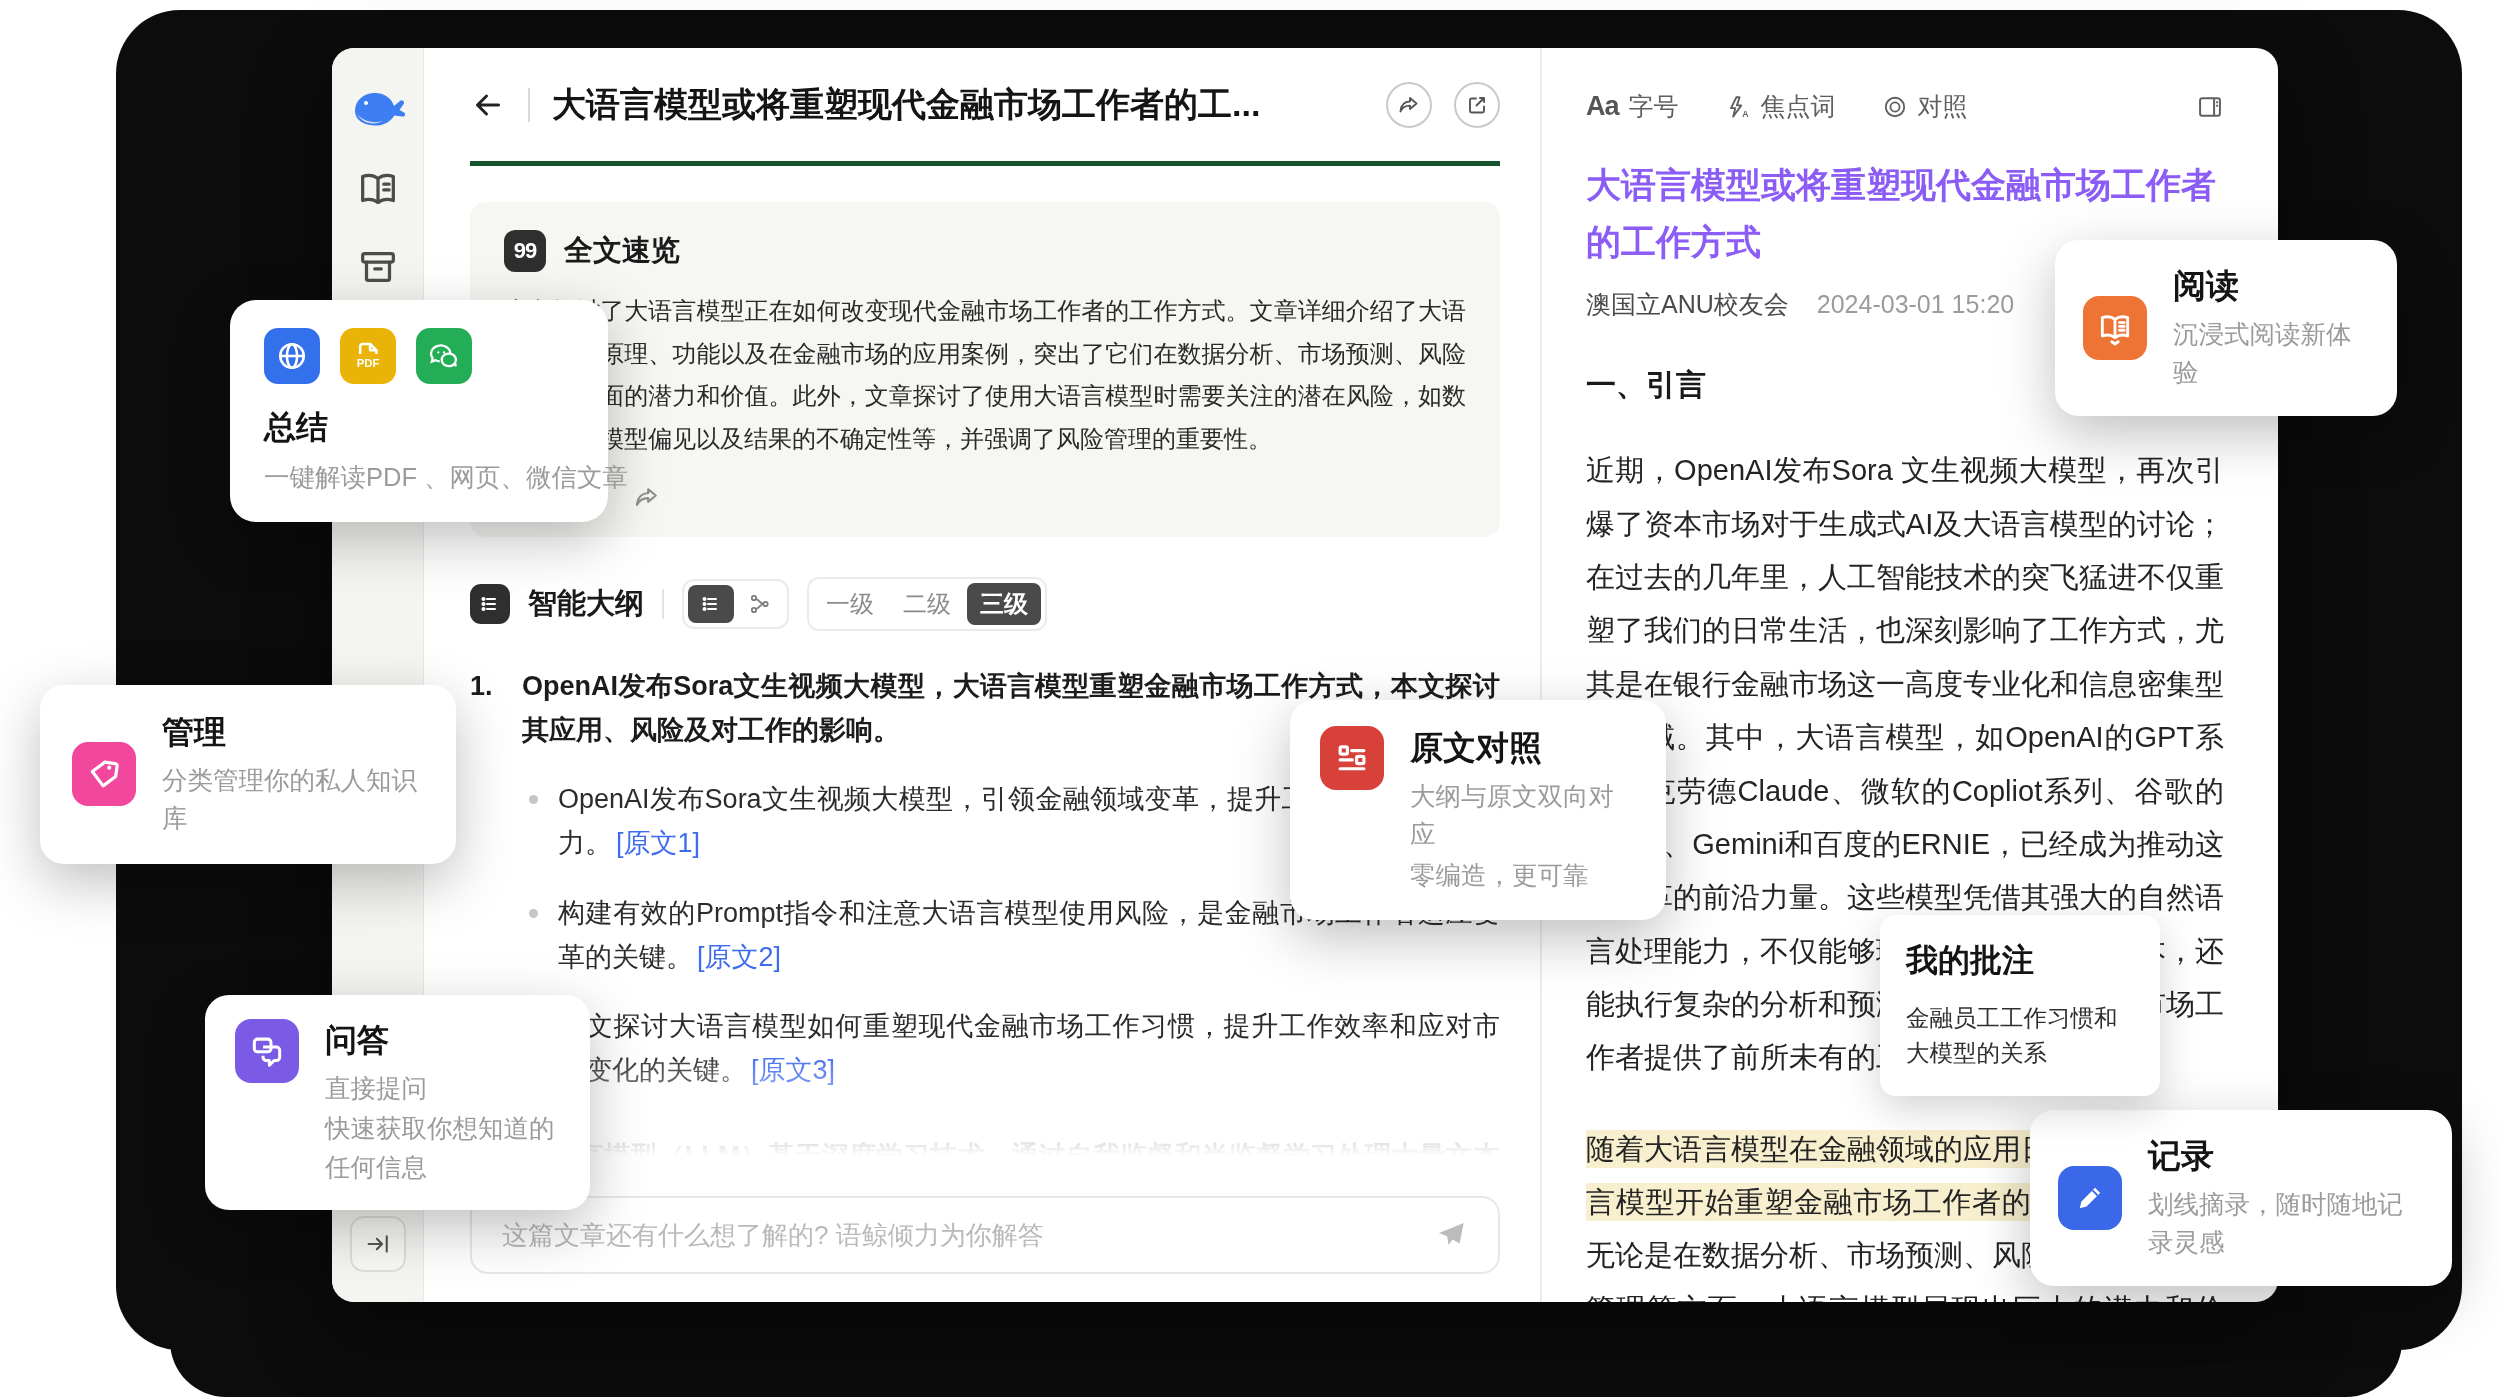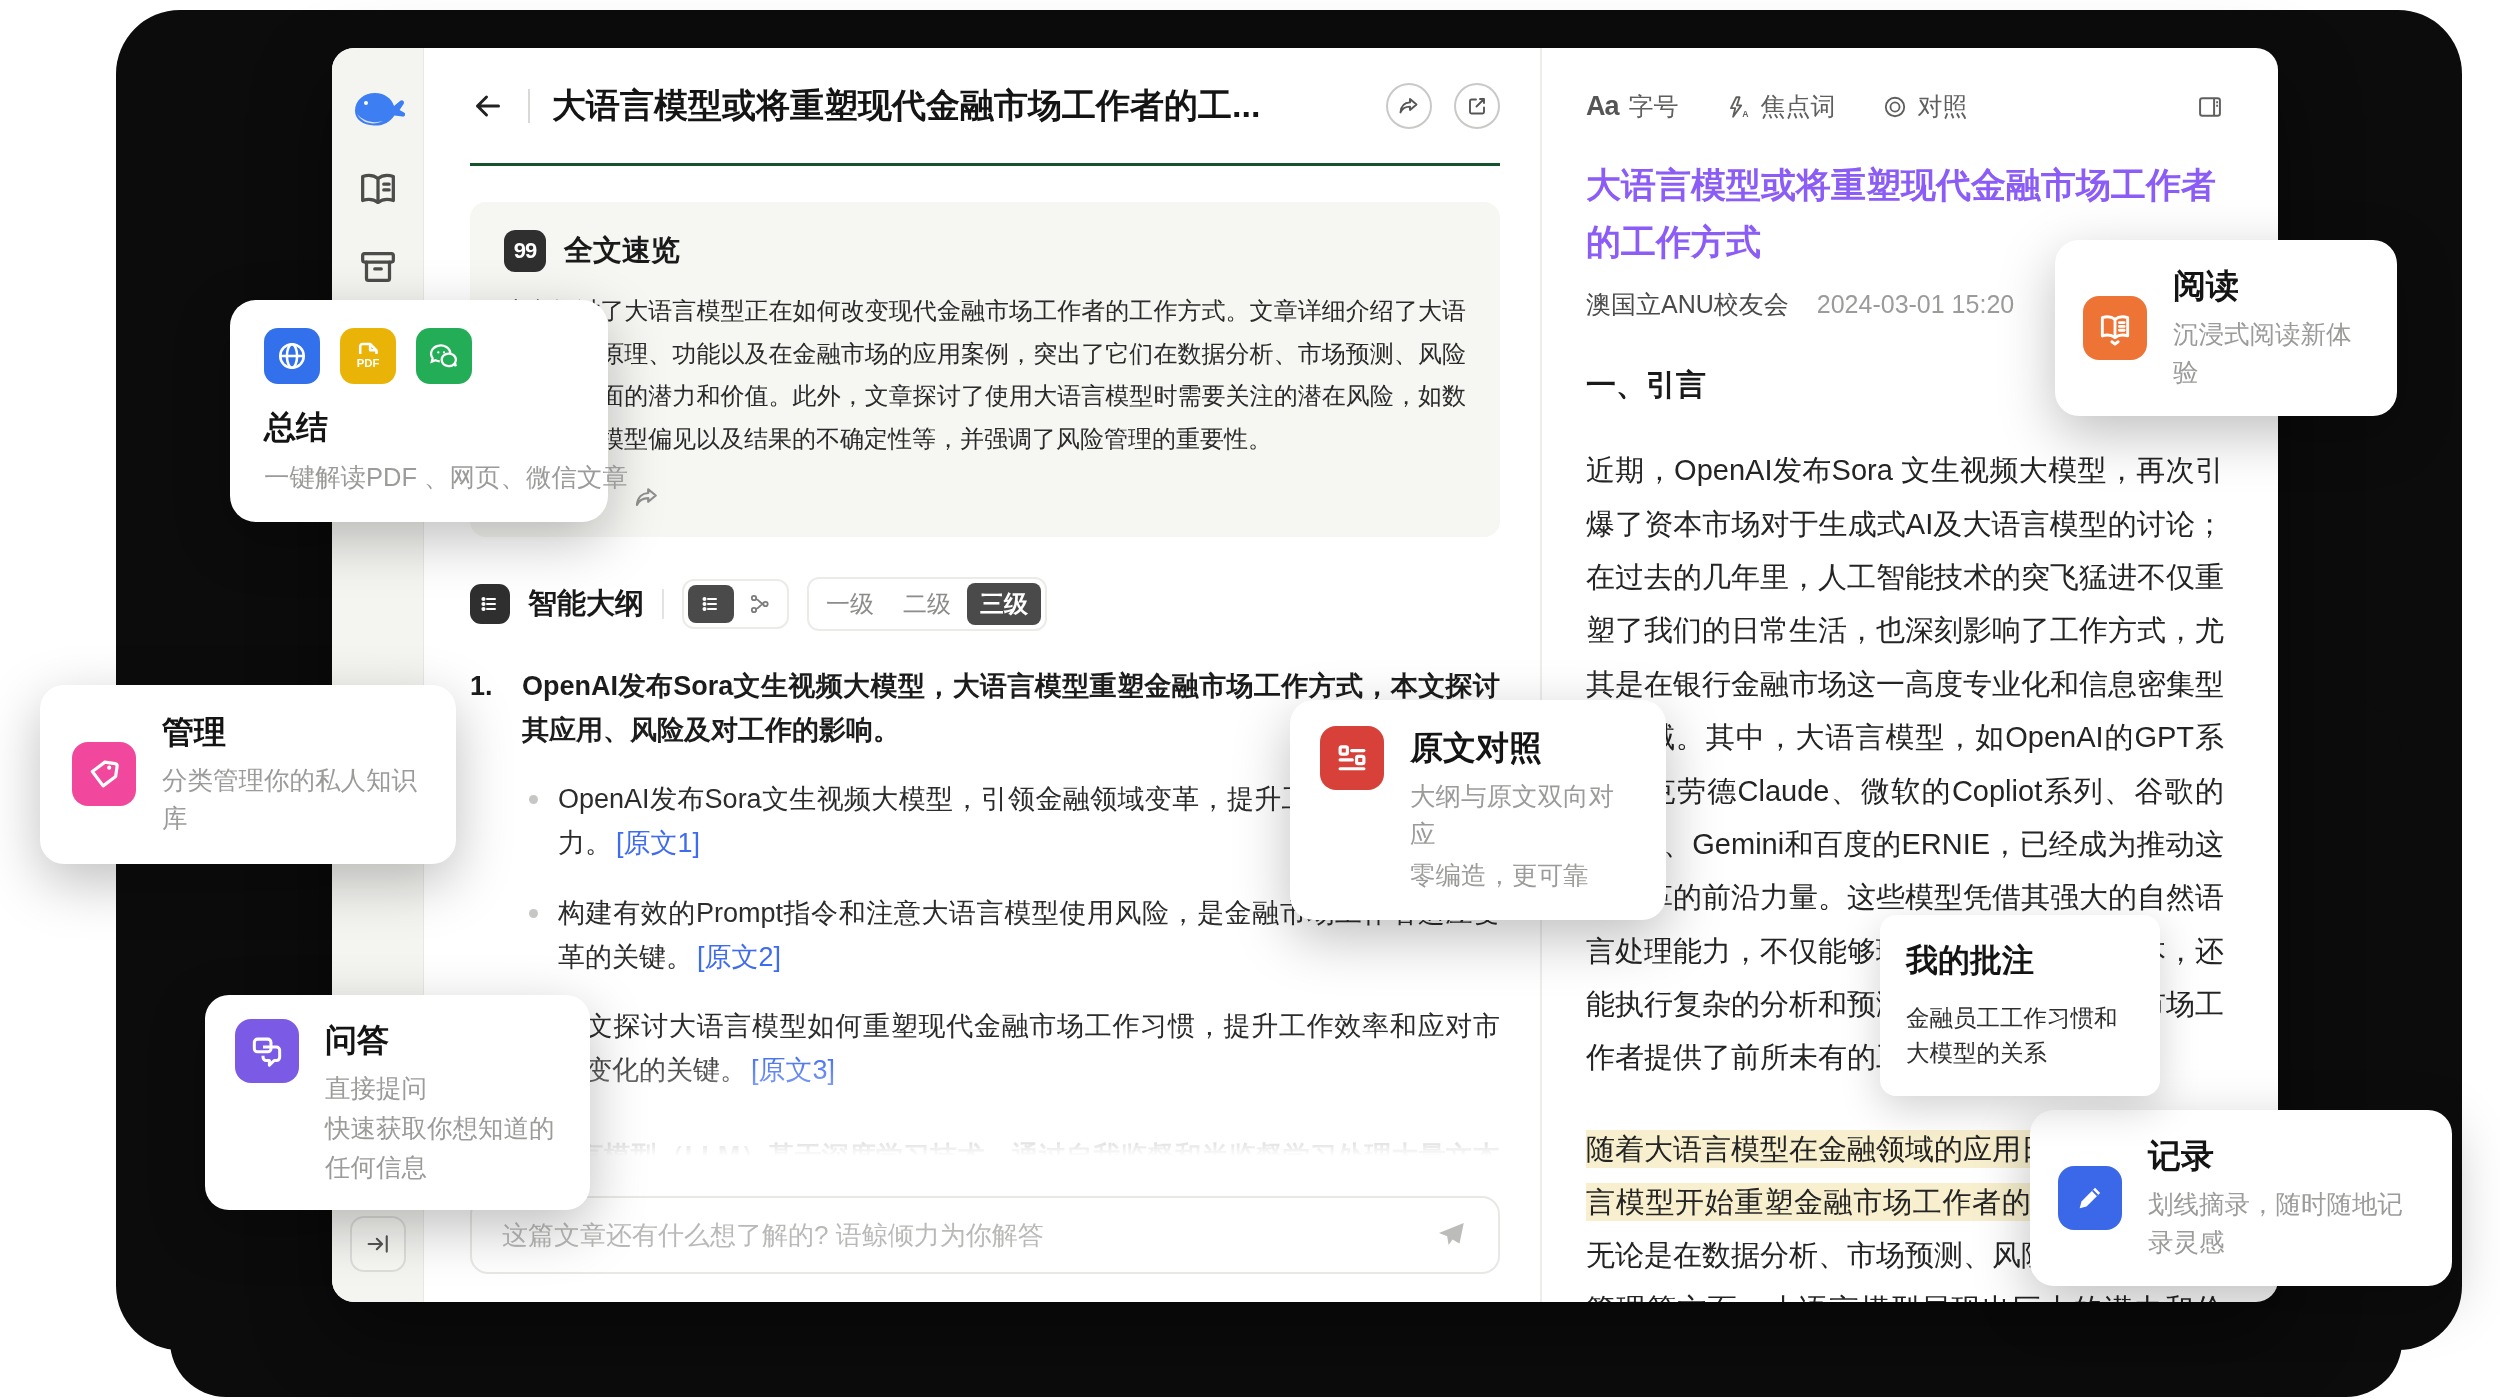--- a/index.html
+++ b/index.html
@@ -15,21 +15,21 @@
             border-radius:22px; display:flex; overflow:hidden; box-shadow:0 30px 80px rgba(0,0,0,.45); }
 
   
   .sidebar { flex:0 0 92px; background:#f4f4f1; border-right:1px solid #e8e8e5; display:flex; flex-direction:column; align-items:center; padding:40px 0 30px; }
   .sb-gap1 { margin-top:38px; } .sb-gap2 { margin-top:32px; }
   .sb-bottom { margin-top:auto; }
   .collapse-btn { margin-top:26px; width:56px; height:56px; border:2px solid #dddddb; border-radius:14px; background:#f7f7f4; display:flex; align-items:center; justify-content:center; }
 
   
   .article-col { width:1116px; flex:0 0 1116px; display:flex; flex-direction:column; padding:0 40px 0 46px; }
-  .article-header { flex:0 0 auto; height:118px; display:flex; align-items:center; gap:22px; border-bottom:3px solid #14532d; }
+  .article-header { flex:0 0 auto; height:118px; display:flex; align-items:center; gap:22px; border-bottom:5px solid #14532d; }
   .hsep { width:2px; height:34px; background:#d9d9d7; }
   .article-title { flex:1; font-size:34px; font-weight:bold; color:#141414; white-space:nowrap; overflow:hidden; }
   .hicon { width:46px; height:46px; border:2.5px solid #c9c9c7; border-radius:50%; display:flex; align-items:center; justify-content:center; flex:0 0 auto; }
 
   .article-scroll { flex:1 1 auto; overflow:hidden; position:relative; }
 
   .summary-card { margin-top:36px; background:#f6f6f3; border-radius:16px; padding:28px 34px 24px; }
   .sec-head { display:flex; align-items:center; gap:18px; }
   .sec-icon { width:42px; height:42px; background:#2f2f2f; border-radius:11px; color:#fff; display:flex; align-items:center; justify-content:center; font-weight:bold; font-size:22px; letter-spacing:-1px; }
   .sec-label { font-size:29px; font-weight:bold; color:#1a1a1a; }

